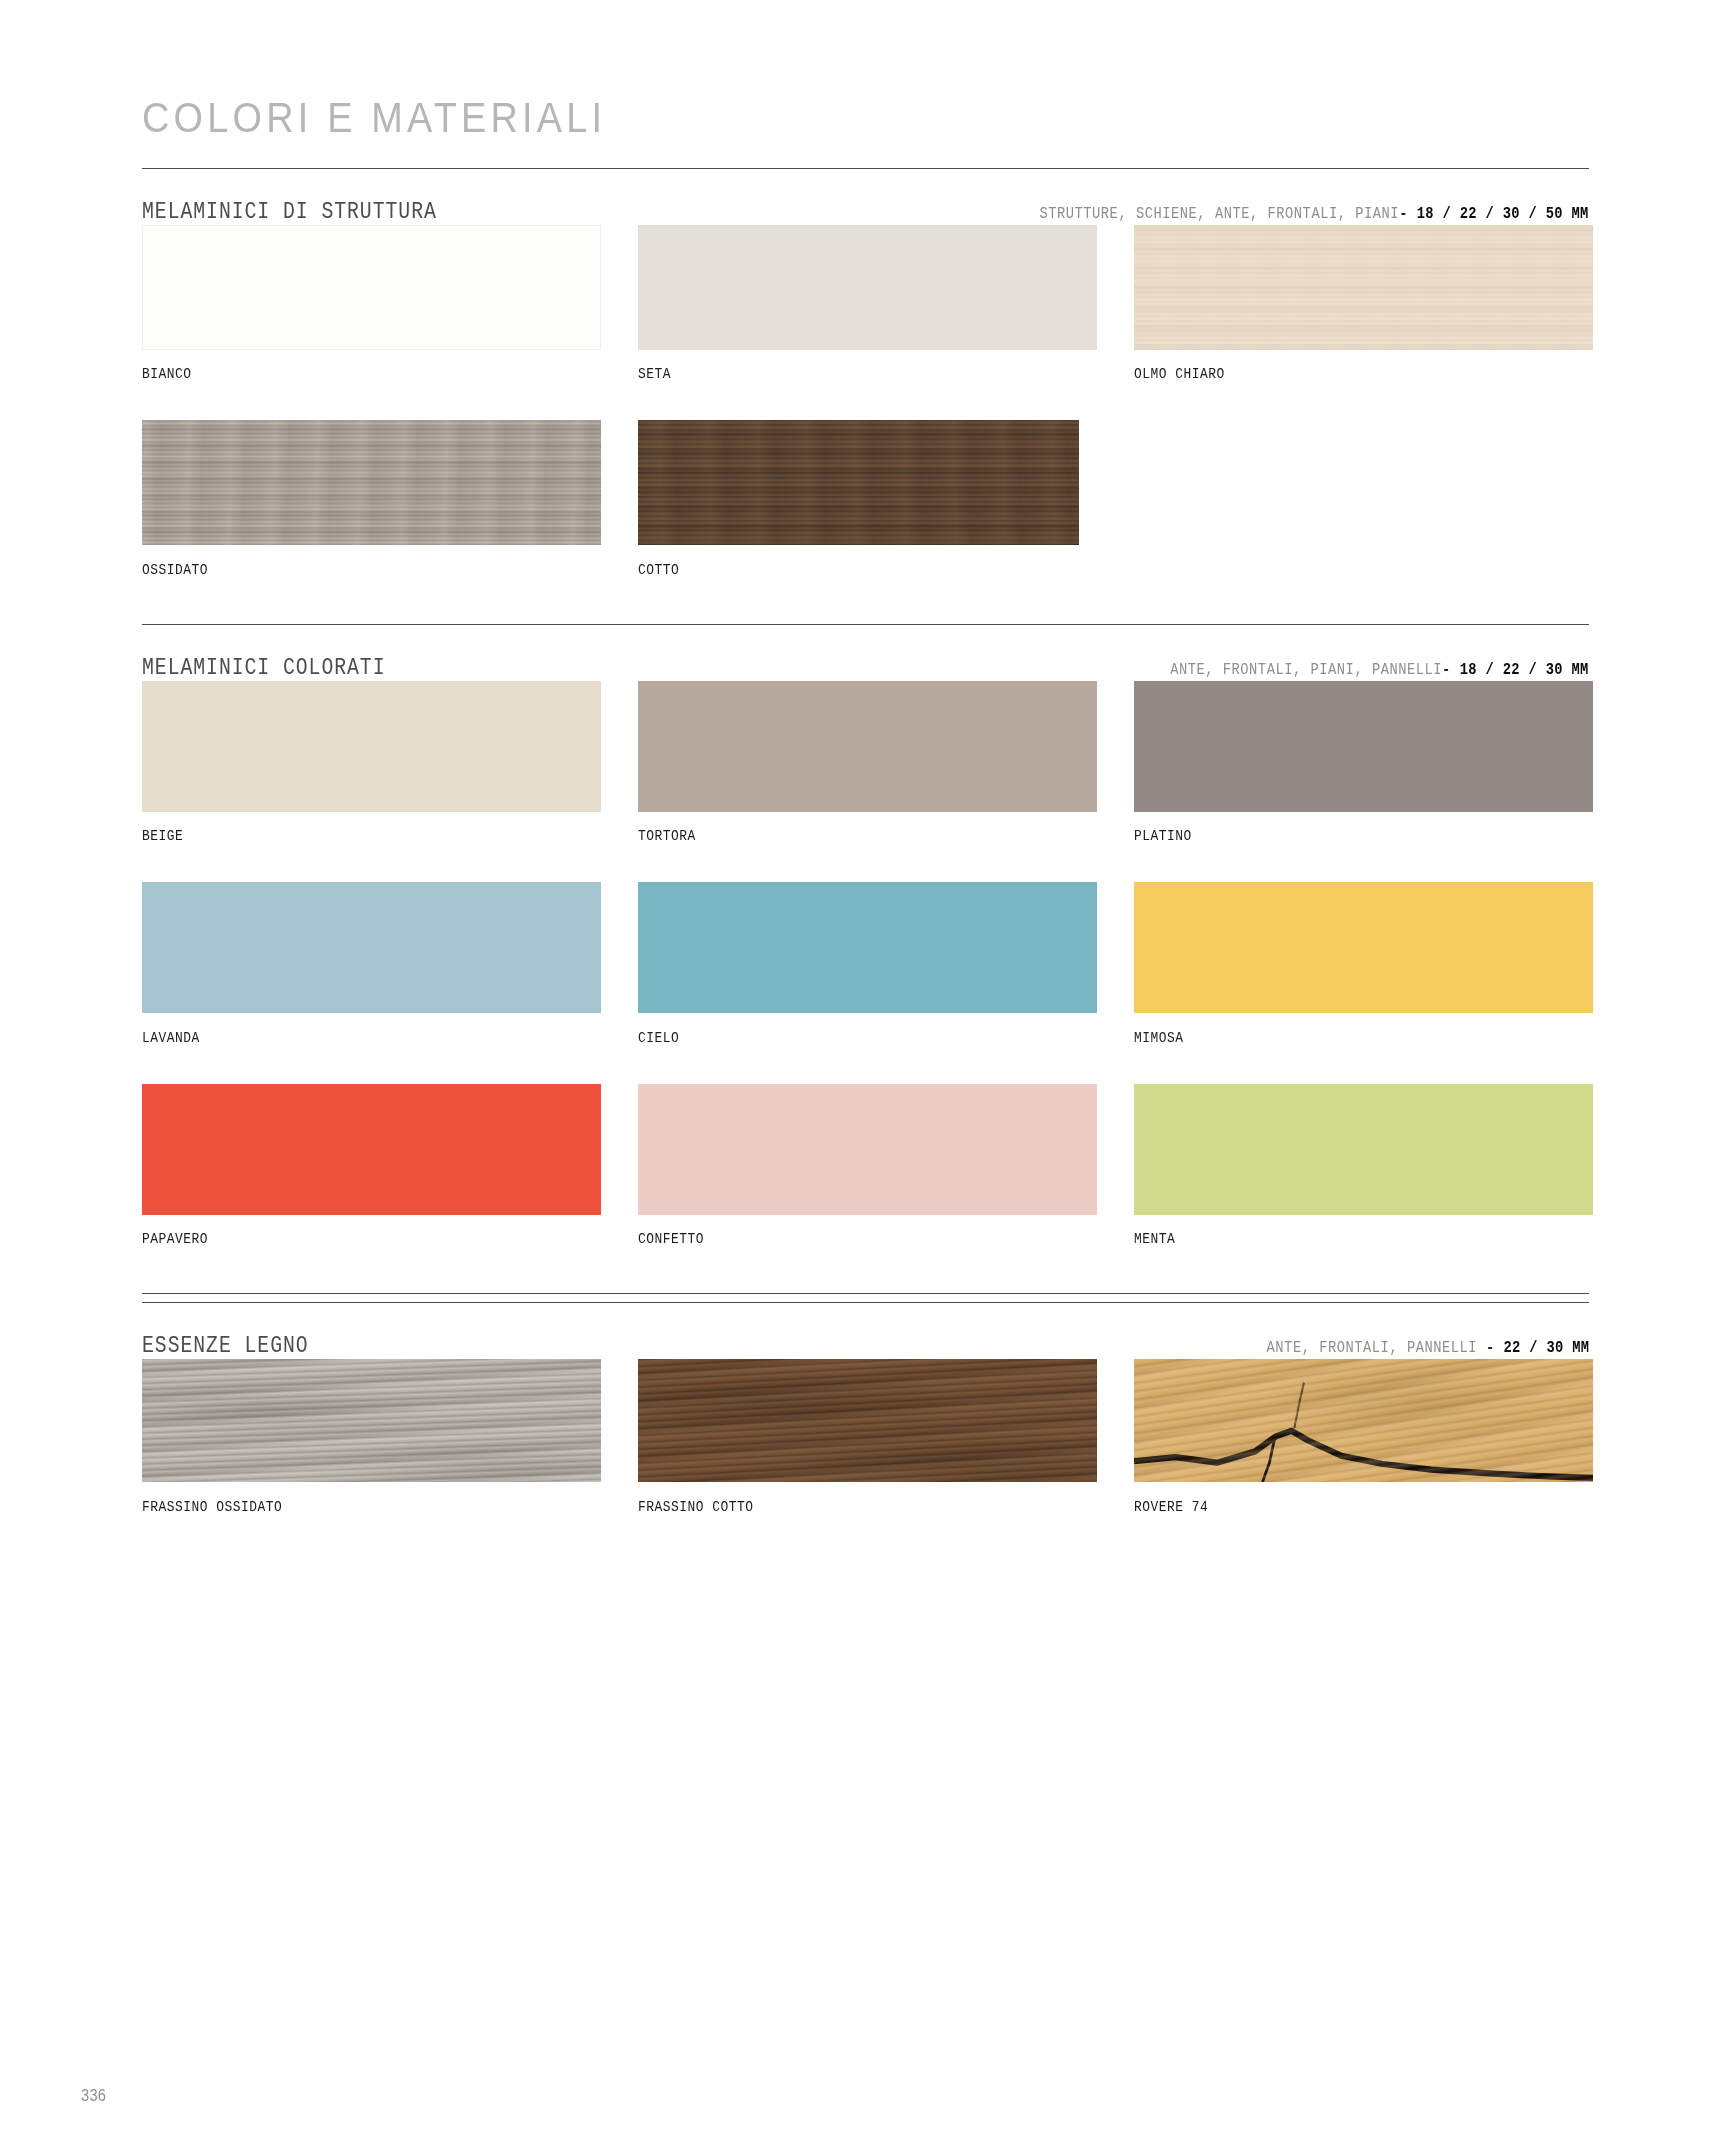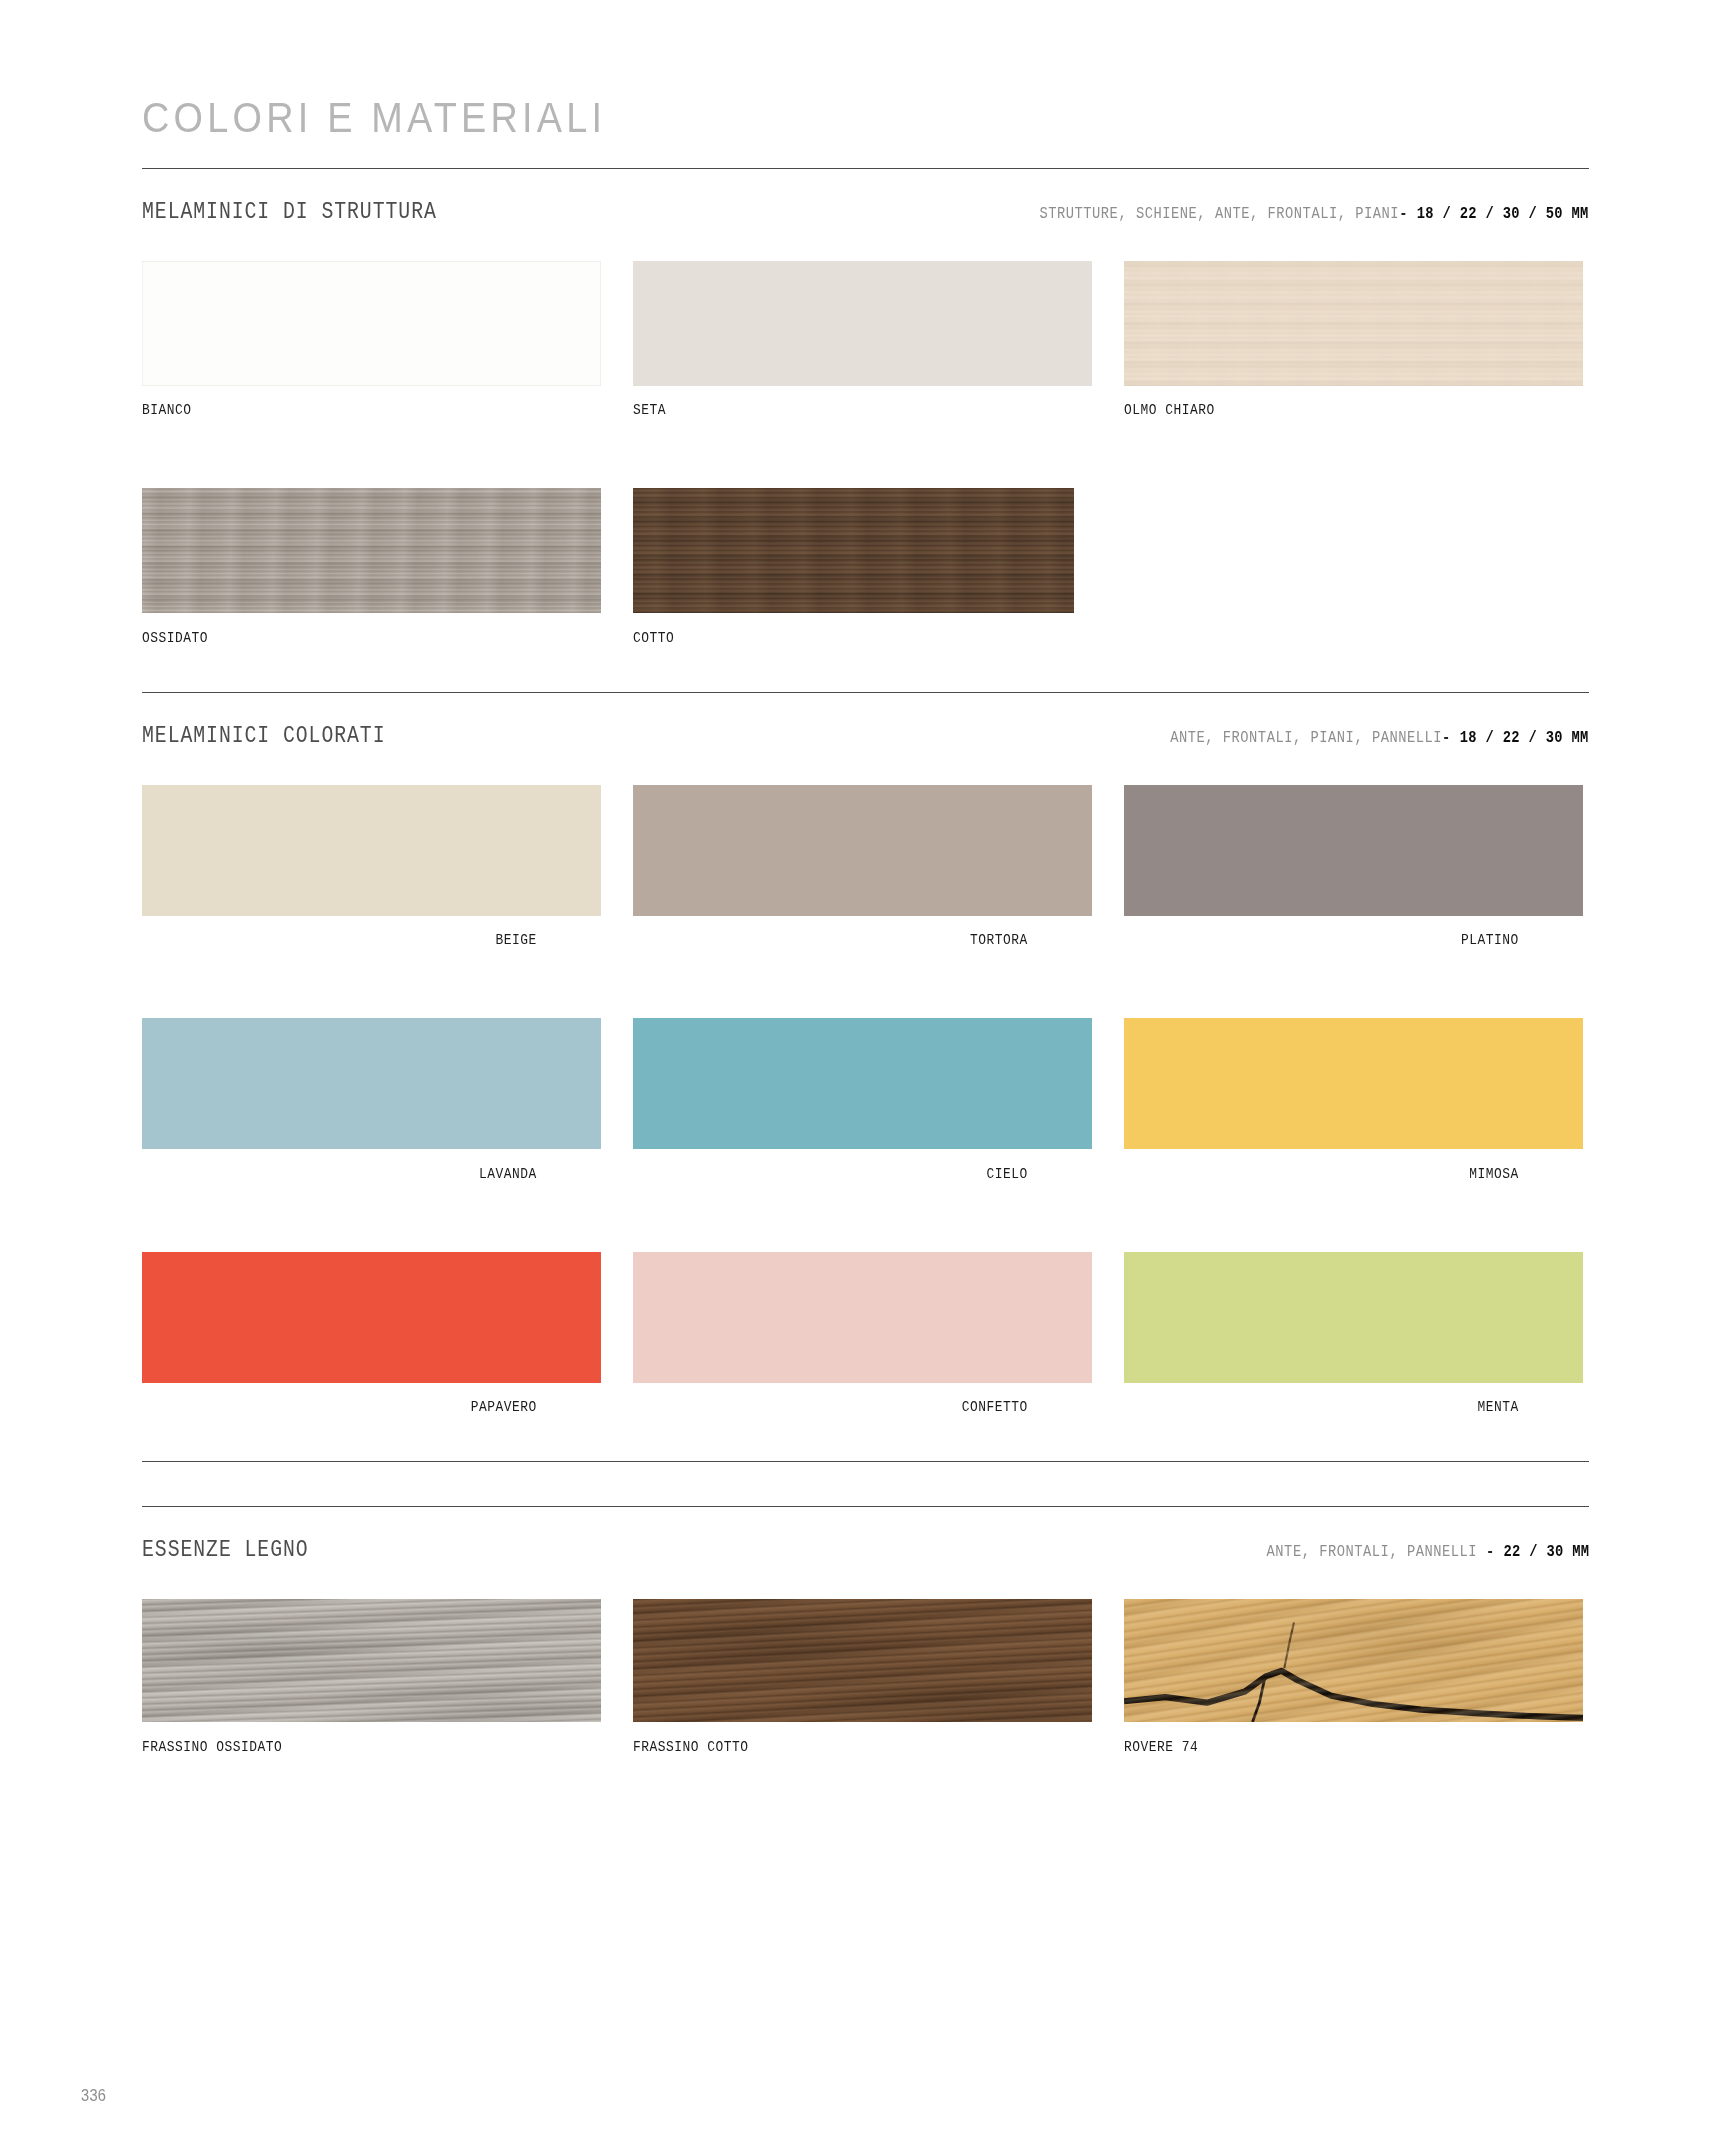--- a/index.html
+++ b/index.html
@@ -87,22 +87,20 @@
     font-weight: 700;
     letter-spacing: 0.4px;
   }
 
   
   .grid {
     display: grid;
     grid-template-columns: repeat(3, 459px);
     column-gap: 37px;
     row-gap: 0;
-    margin-top: 36px;
-    gap: 32px;
   }
   .cell {
     width: 459px;
   }
   .cell.narrow .swatch { width: 441px; }
   .swatch {
     width: 459px;
     height: 125px;
     position: relative;
     overflow: hidden;
@@ -321,21 +319,21 @@
           <div class="swatch tex-grain-med" style="background:#a79e95;"></div>
           <div class="swatch-label">OSSIDATO</div>
         </div>
         <div class="cell narrow">
           <div class="swatch tex-grain-dark" style="background:#5e4532;"></div>
           <div class="swatch-label">COTTO</div>
         </div>
       </div>
     </div>
 
-    <div class="section" style="margin-top:8.3px;text-align:right;">
+    <div class="section" style="margin-top:8.3px;">
       <div class="rule"></div>
       <div class="section-head">
         <div class="section-title">MELAMINICI COLORATI</div>
         <div class="section-spec"><span>ANTE, FRONTALI, PIANI, PANNELLI</span><span class="sep">-</span> <span class="mm">18 / 22 / 30  MM</span></div>
       </div>
       <div class="grid">
         <div class="cell">
           <div class="swatch" style="background:#e5dcca;height:131px;"></div>
           <div class="swatch-label">BEIGE</div>
         </div>

